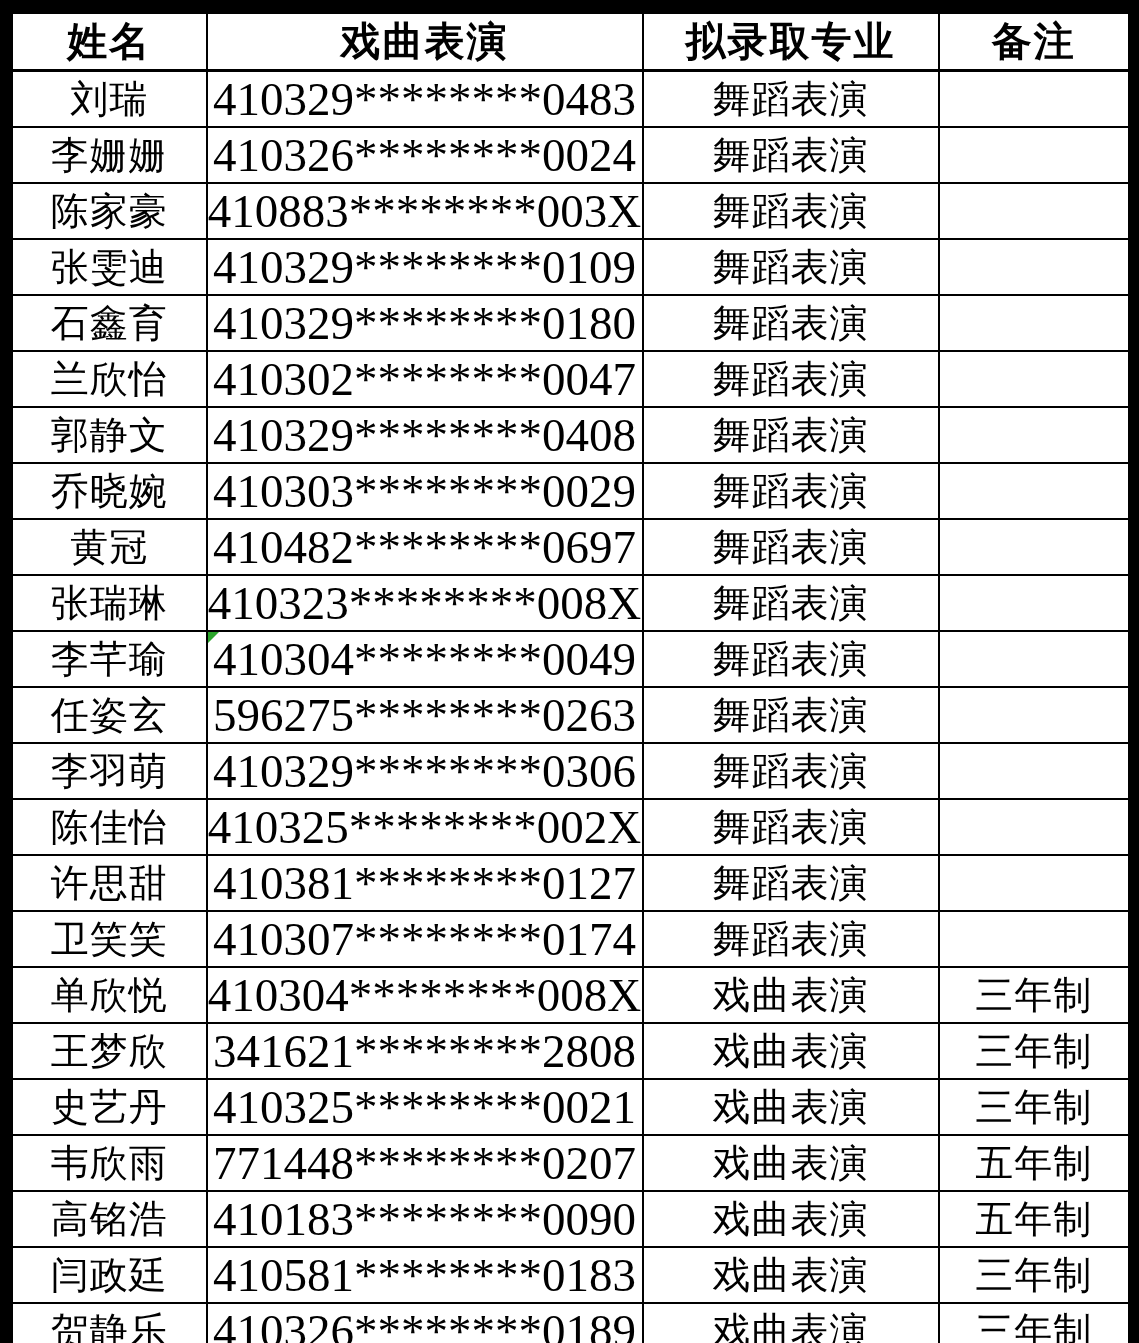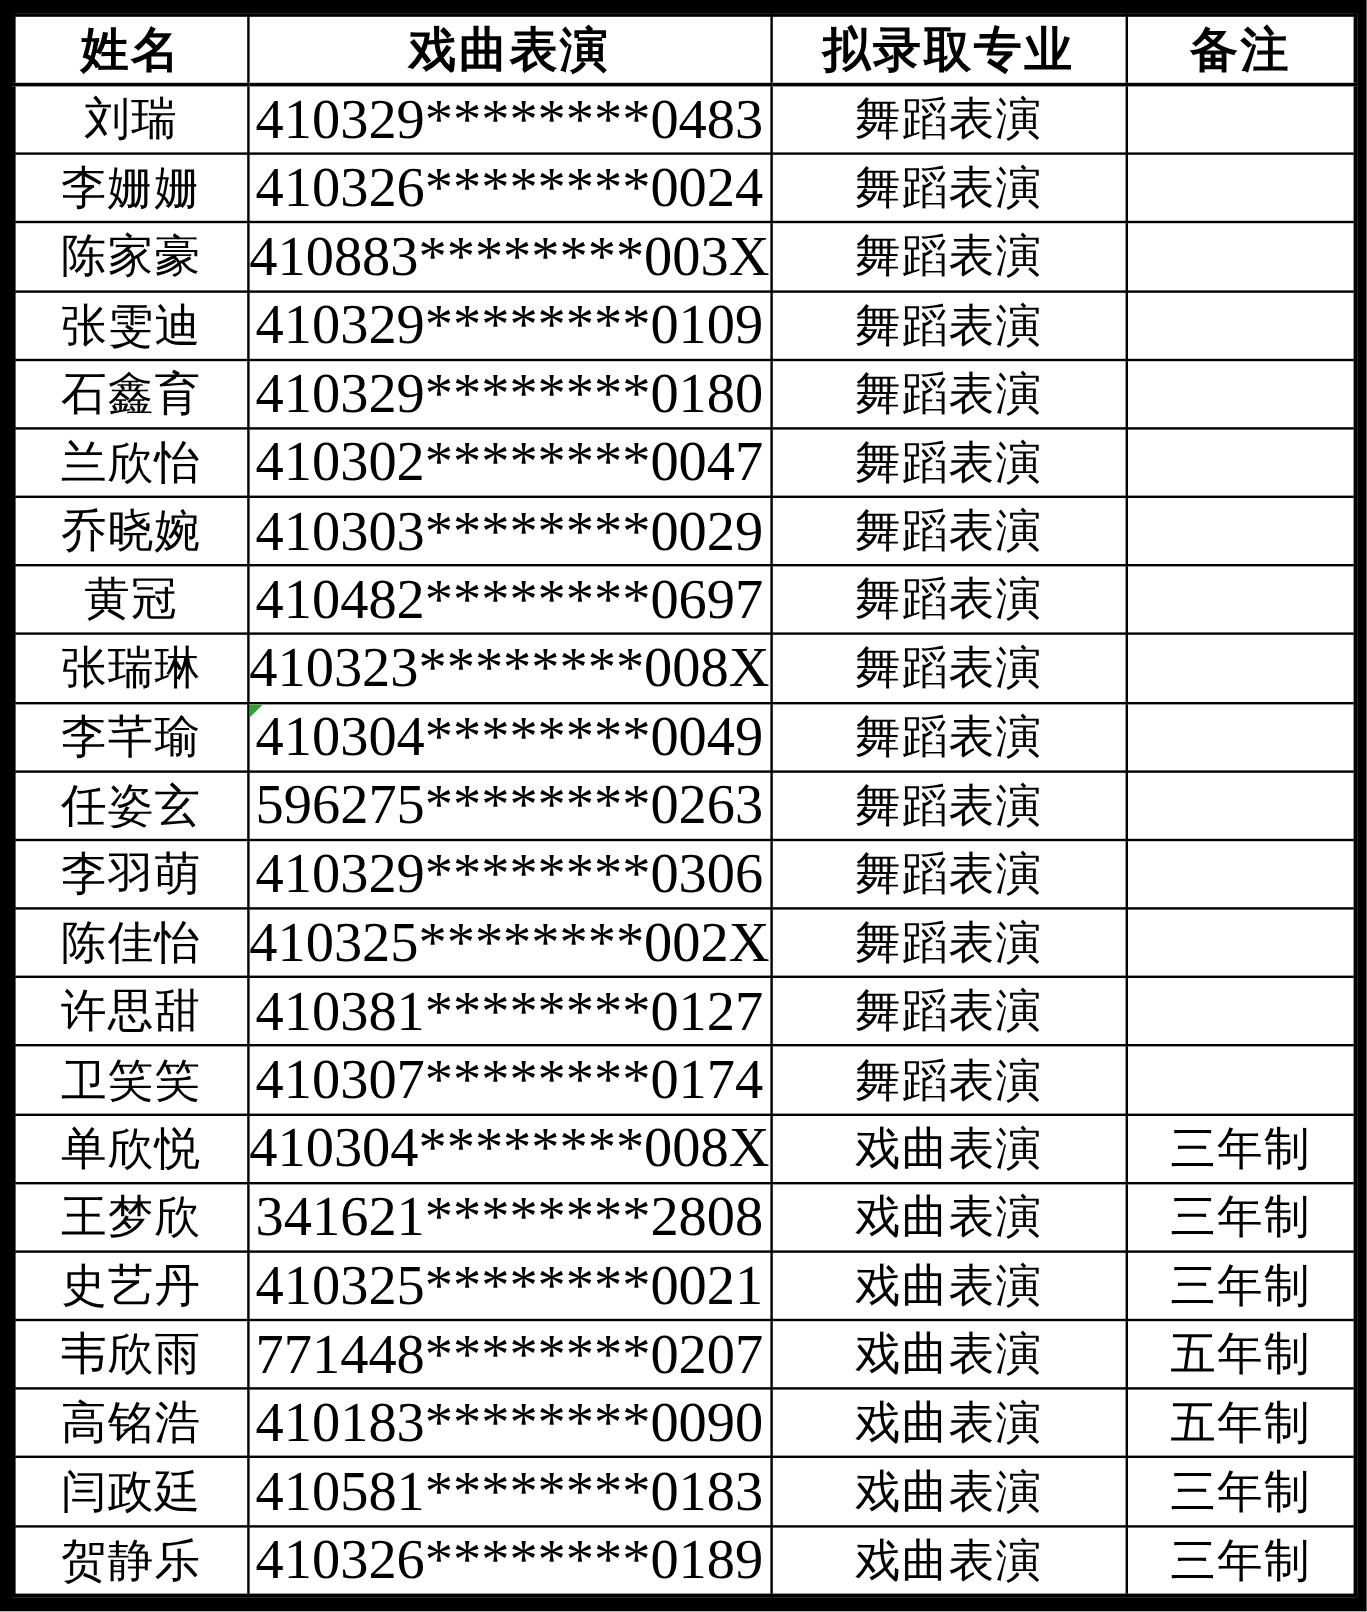--- a/index.html
+++ b/index.html
@@ -112,20 +112,26 @@
           <td class="col-major">舞蹈表演</td>
           <td class="col-note"></td>
         </tr>
         <tr>
           <td class="col-name">兰欣怡</td>
           <td class="col-id">410302********0047</td>
           <td class="col-major">舞蹈表演</td>
           <td class="col-note"></td>
         </tr>
         <tr>
+          <td class="col-name">郭静文</td>
+          <td class="col-id">410329********0408</td>
+          <td class="col-major">舞蹈表演</td>
+          <td class="col-note"></td>
+        </tr>
+        <tr>
           <td class="col-name">乔晓婉</td>
           <td class="col-id">410303********0029</td>
           <td class="col-major">舞蹈表演</td>
           <td class="col-note"></td>
         </tr>
         <tr>
           <td class="col-name">黄冠</td>
           <td class="col-id">410482********0697</td>
           <td class="col-major">舞蹈表演</td>
           <td class="col-note"></td>

